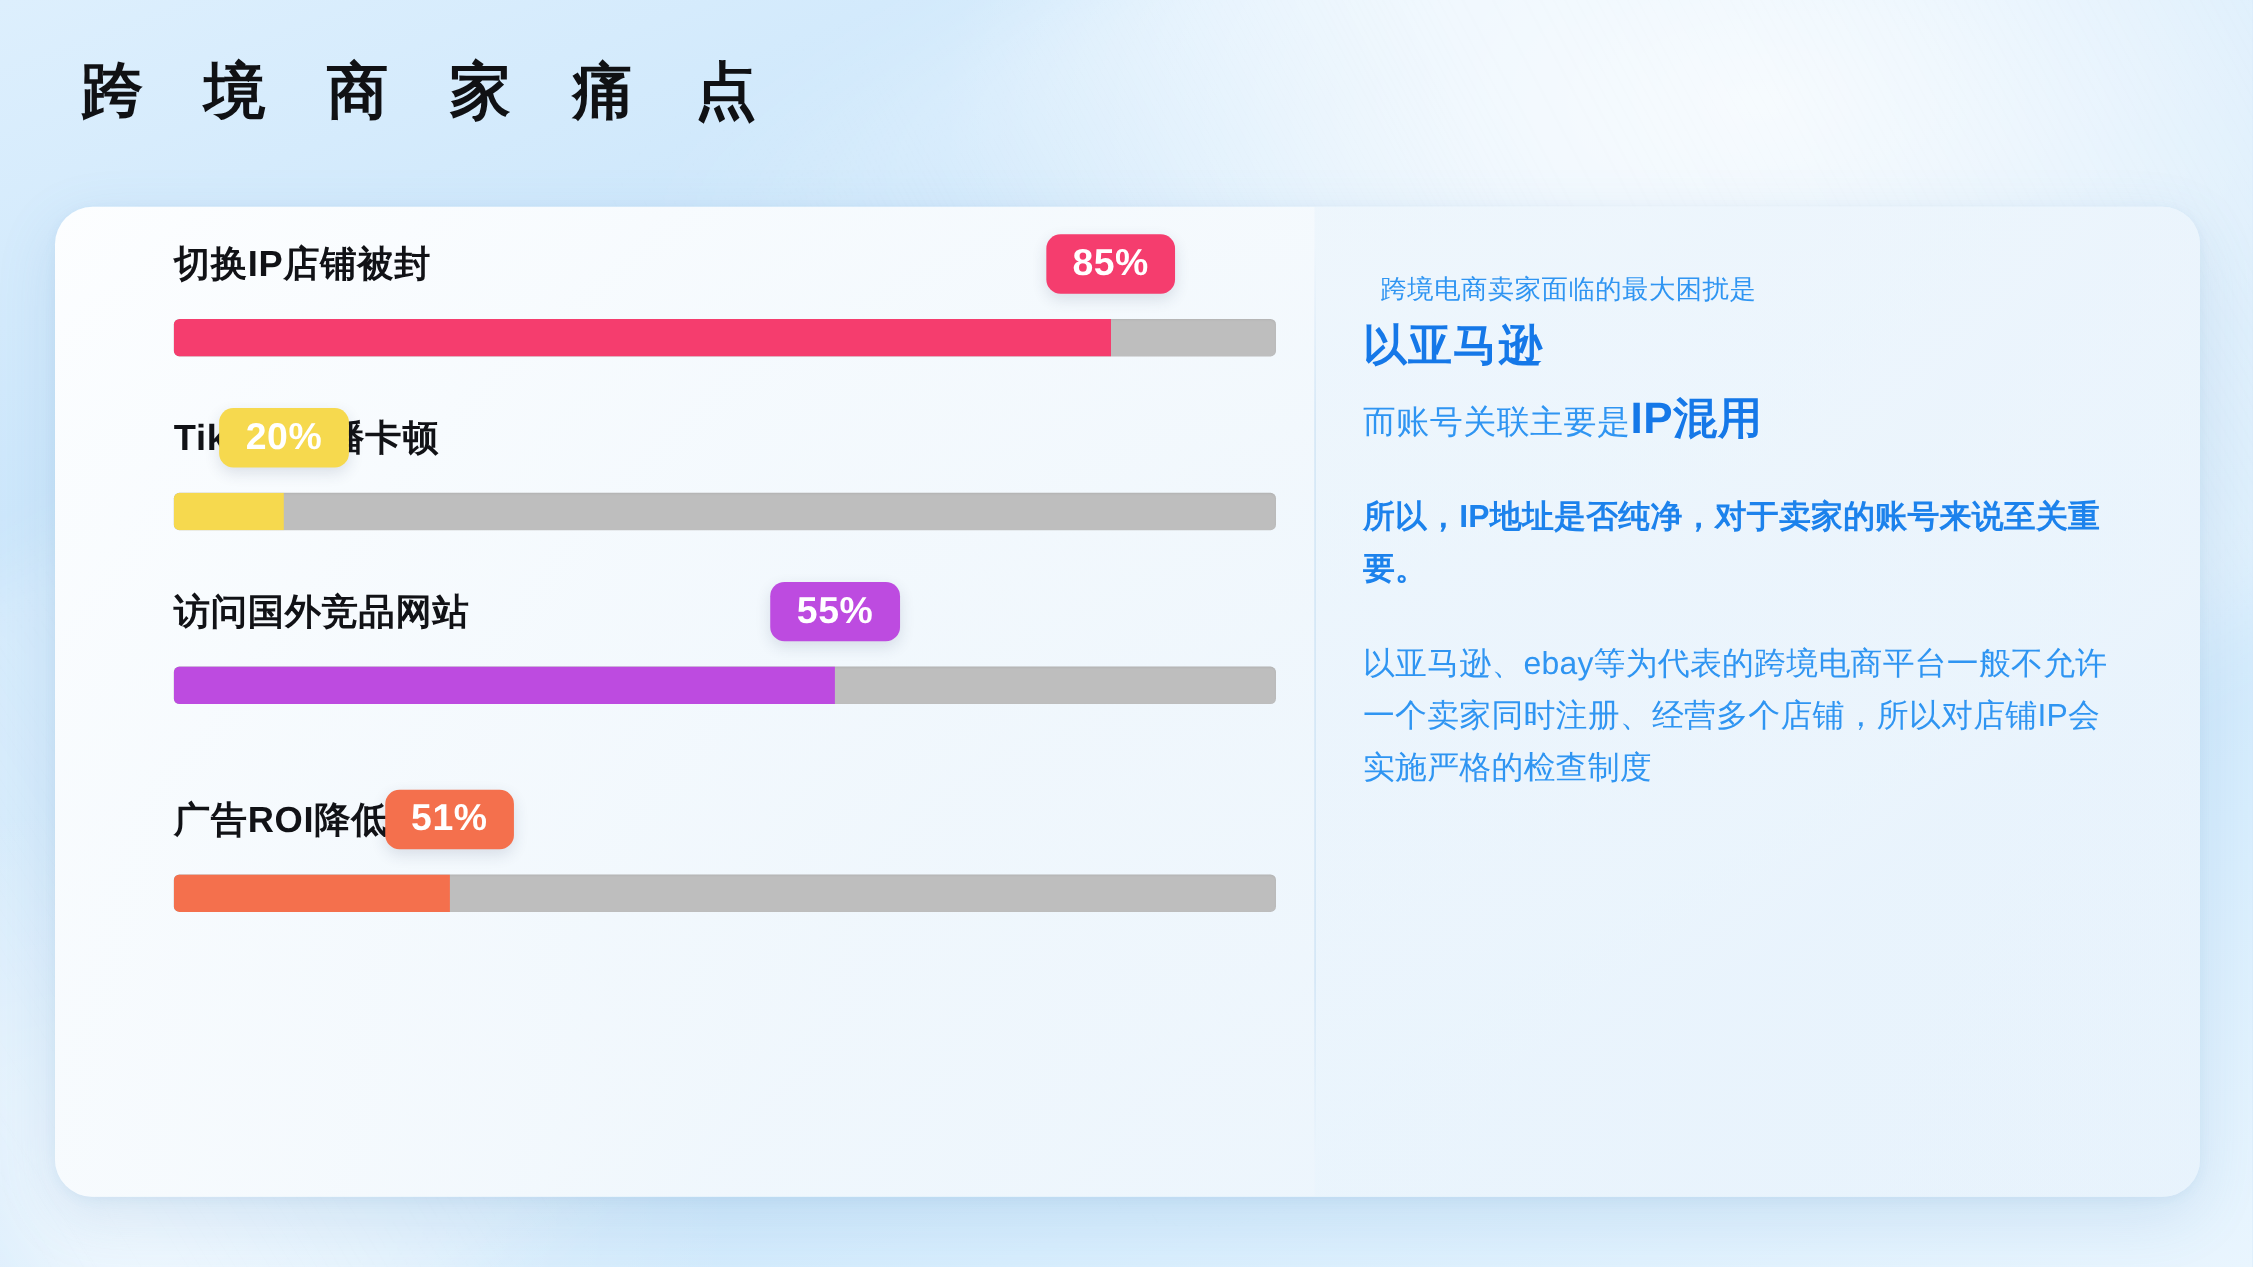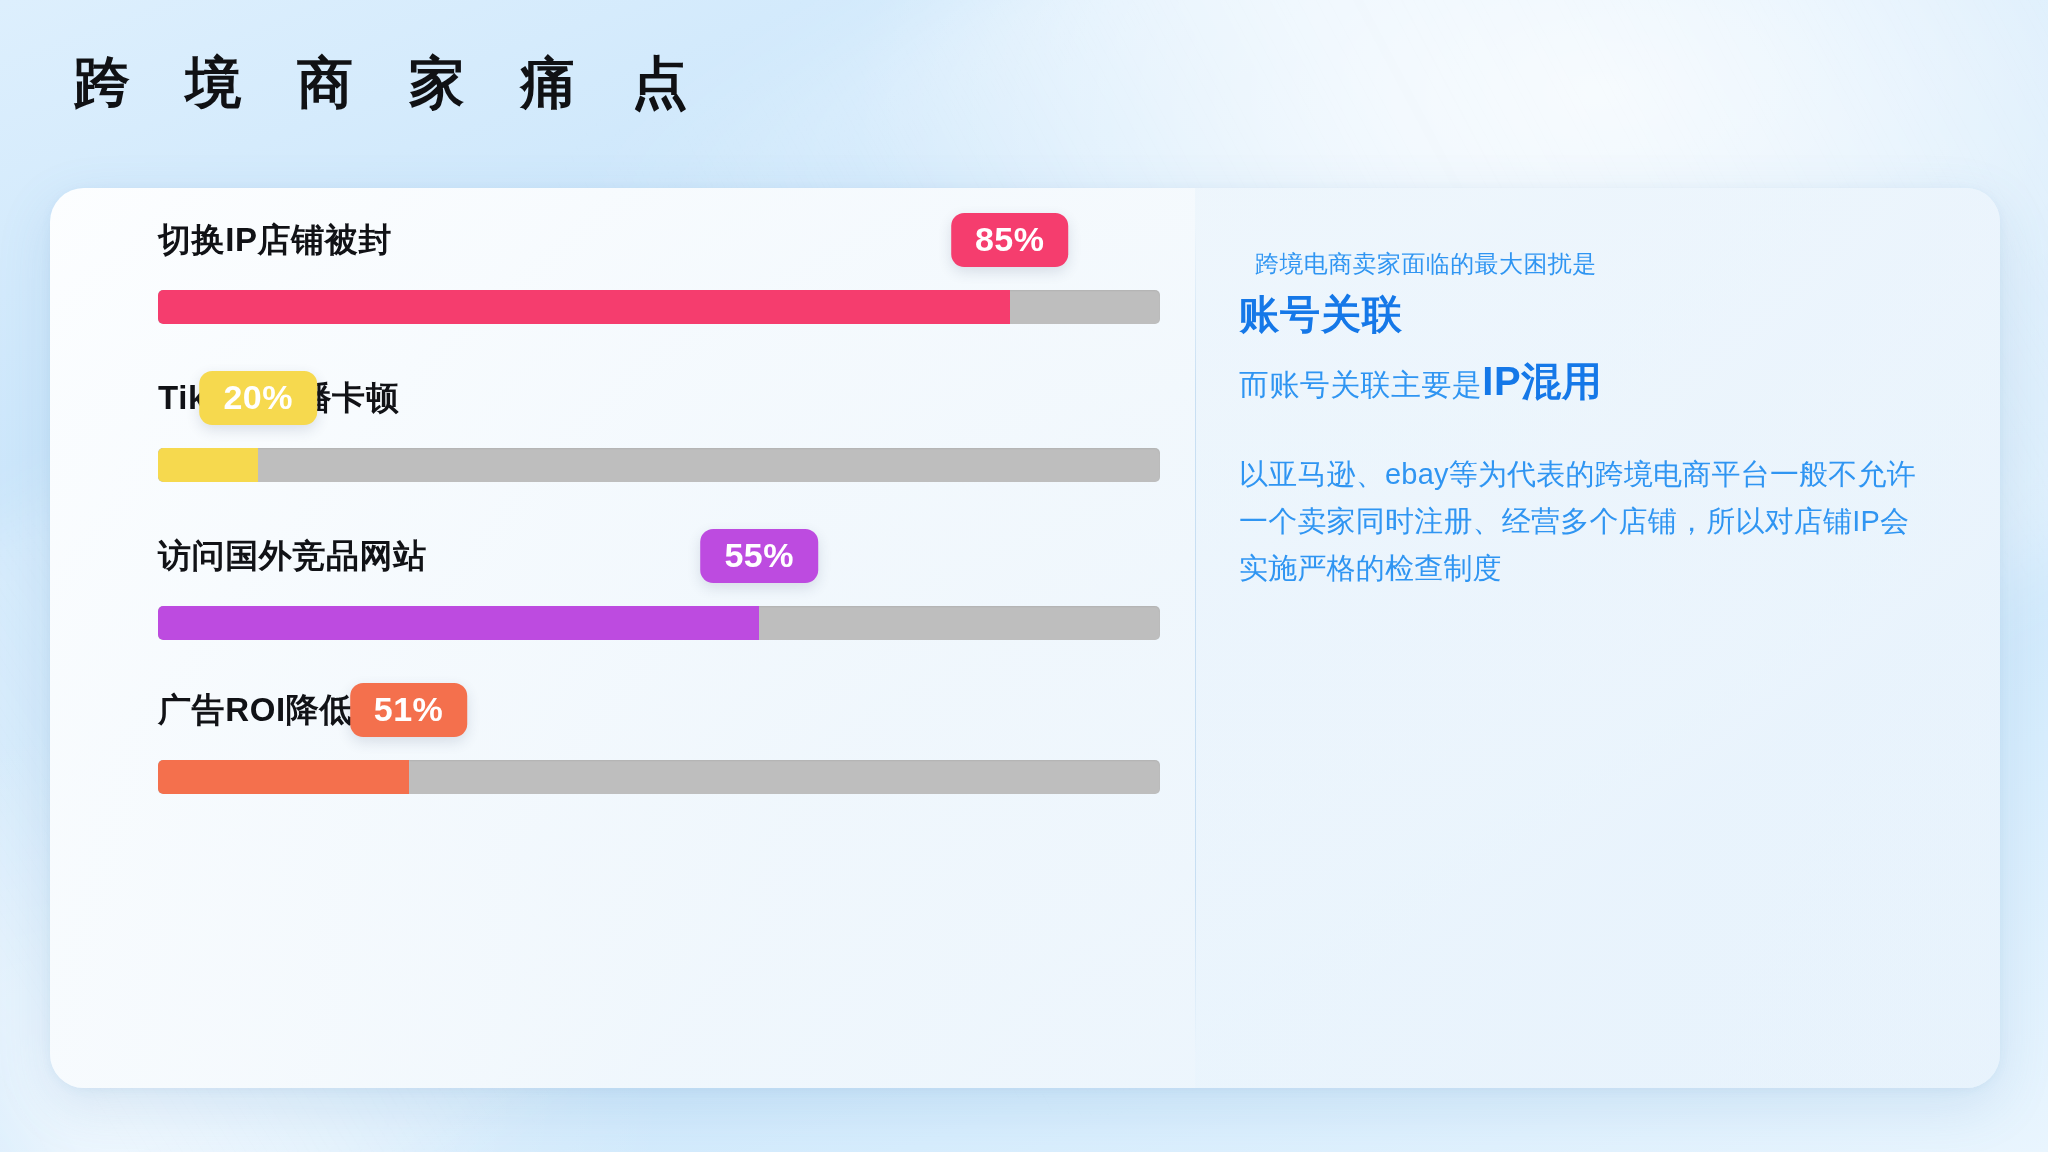--- a/index.html
+++ b/index.html
@@ -130,21 +130,21 @@
     box-shadow: inset 0 1px 2px rgba(0,0,0,0.06);
   }
   .bar-fill {
     height: 100%;
     border-radius: 5px 0 0 5px;
   }
 
   #bar-group-0 { top: 90px; }
   #bar-group-1 { top: 248px; }
   #bar-group-2 { top: 406px; }
-  #bar-group-3 { top: 560px; }
+  #bar-group-3 { top: 595px; }
 
   
   #info-panel {
     flex: 1;
     padding: 58px 70px 48px 44px;
     position: relative;
     color: #2a8ef0;
     background: linear-gradient(180deg, rgba(232,243,252,0.55) 0%, rgba(229,242,252,0.35) 100%);
   }
   #info-panel::before {
@@ -255,25 +255,26 @@
         <div class="bar-fill" id="fill-3" style="width: 25%; background: rgb(244, 112, 77);"></div>
       </div>
     </div>
 
   </div>
 
   <div id="info-panel">
 
     <p class="lead-line">跨境电商卖家面临的最大困扰是</p>
 
-    <p class="lead-strong">账号关联</p>
+    <p class="lead-strong">以亚马逊</p>
 
     <p class="lead-mixed">
       <span>而账号关联主要是</span><span class="emph">IP混用</span>
     </p>
 
 
+    <p class="body-para bold" id="para-block-2">所以，IP地址是否纯净，对于卖家的账号来说至关重要。</p>
 
     <p class="body-para" id="para-block-3">以亚马逊、ebay等为代表的跨境电商平台一般不允许一个卖家同时注册、经营多个店铺，所以对店铺IP会实施严格的检查制度</p>
 
   </div>
 
 </section>
 
 </body></html>

